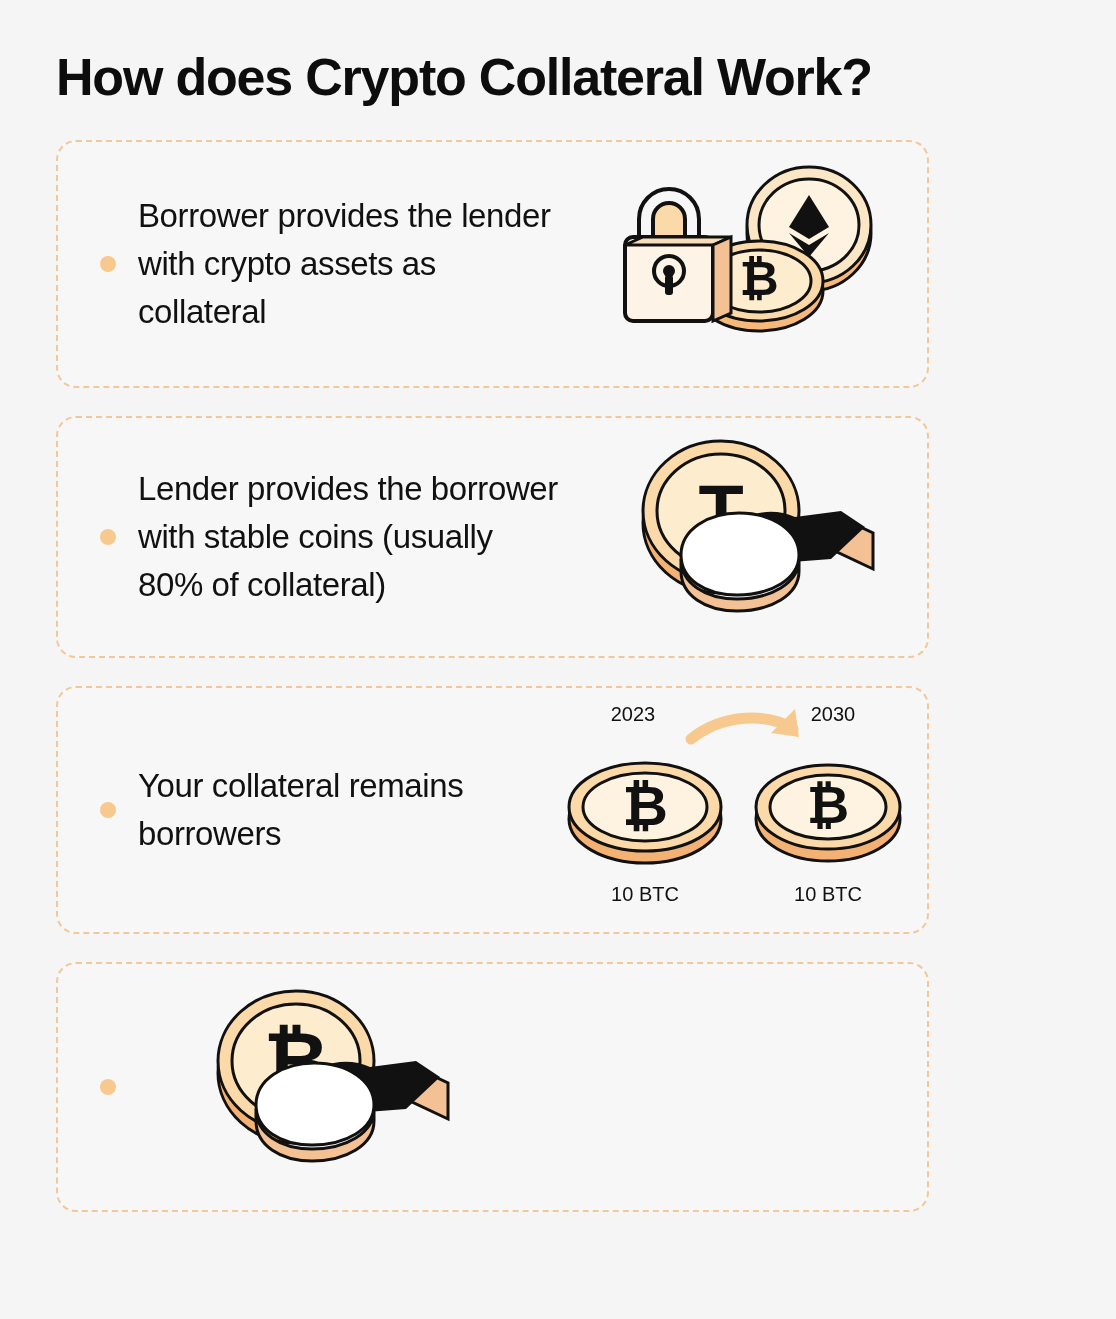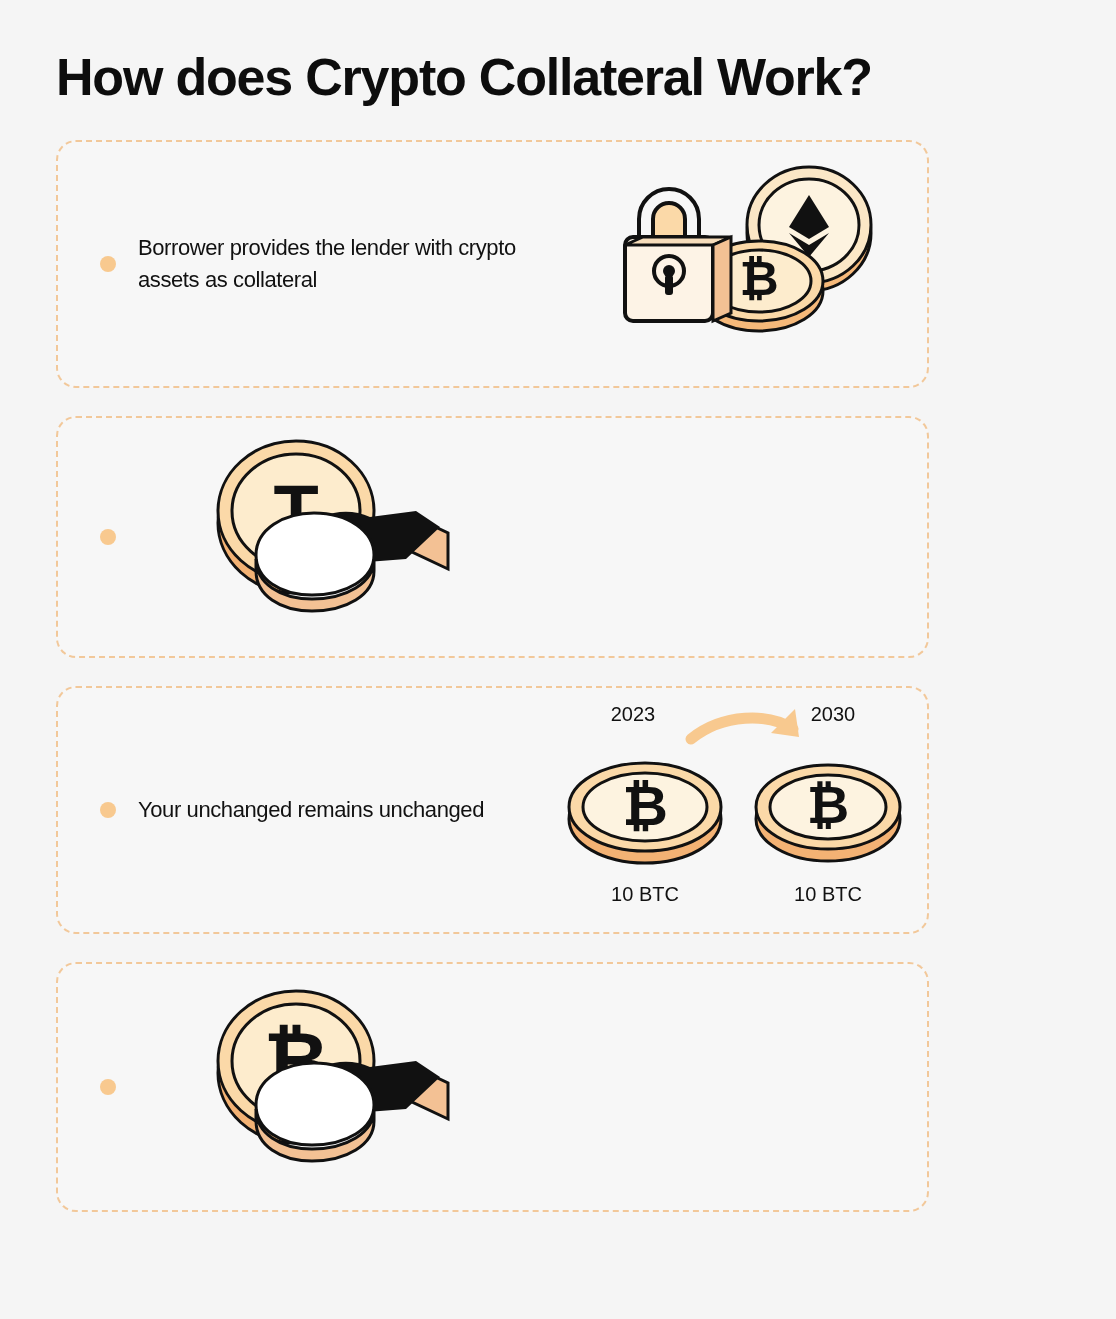--- a/index.html
+++ b/index.html
@@ -54,21 +54,21 @@
   .bullet {
     width: 16px;
     height: 16px;
     border-radius: 50%;
     background: #f8c98f;
     flex: 0 0 auto;
     margin-left: 18px;
     margin-right: 22px;
   }
   .step-text {
-    font-size: 22px;
+    font-size: 33px;
     line-height: 1.45;
     font-weight: 500;
     letter-spacing: -0.4px;
     color: #111111;
     max-width: 580px;
     flex: 1 1 auto;
   }
   .art {
     flex: 0 0 auto;
     width: 340px;
@@ -130,20 +130,21 @@
             <circle cx="96" cy="112" r="15" fill="#fdf3e6" stroke="#111" stroke-width="4"></circle>
             <circle cx="96" cy="112" r="6" fill="#111"></circle>
             <rect x="92" y="116" width="8" height="20" rx="3" fill="#111"></rect>
           </g>
         </svg>
       </div>
     </div>
 
     <div class="step step-2">
       <span class="bullet"></span>
+      <div class="step-text">Lender provides the borrower with stable coins (usually 80% of collateral)</div>
       <div class="art">
         <svg width="320" height="200" viewBox="0 0 320 200" xmlns="http://www.w3.org/2000/svg">
 
           <g>
             <ellipse cx="148" cy="86" rx="78" ry="70" fill="#f3b274" stroke="#111" stroke-width="3"></ellipse>
             <ellipse cx="148" cy="74" rx="78" ry="70" fill="#fbd9a8" stroke="#111" stroke-width="3"></ellipse>
             <ellipse cx="148" cy="74" rx="64" ry="57" fill="#fdeccd" stroke="#111" stroke-width="3"></ellipse>
             <text x="148" y="100" text-anchor="middle" font-family="'Liberation Sans',sans-serif" font-size="74" font-weight="bold" fill="#111">T</text>
           </g>
 
@@ -152,21 +153,21 @@
             <path d="M158 96 C170 74 200 70 222 80 L268 74 L292 90 L258 122 L206 126 C180 130 158 120 158 96 Z" fill="#111"></path>
             <path d="M108 118 C108 92 136 76 166 76 C200 76 226 94 226 118 C226 142 198 158 164 158 C132 158 108 142 108 118 Z" fill="#ffffff" stroke="#111" stroke-width="3"></path>
             <path d="M108 122 C108 146 132 162 164 162 C198 162 226 146 226 122 L226 134 C226 158 198 174 164 174 C132 174 108 158 108 134 Z" fill="#f3c194" stroke="#111" stroke-width="3"></path>
           </g>
         </svg>
       </div>
     </div>
 
     <div class="step step-3">
       <span class="bullet"></span>
-      <div class="step-text">Your unchanged remains unchanged</div>
+      <div class="step-text">Your collateral remains borrowers</div>
       <div class="art">
         <svg width="340" height="230" viewBox="0 0 340 230" xmlns="http://www.w3.org/2000/svg">
 
           <text class="year-label" id="year-from" x="70" y="26" text-anchor="middle" font-family="'Liberation Sans',sans-serif">2023</text>
           <text class="year-label" id="year-to" x="270" y="26" text-anchor="middle" font-family="'Liberation Sans',sans-serif">2030</text>
 
           <g>
             <path d="M128 44 C160 18 206 18 230 34" fill="none" stroke="#f8c98f" stroke-width="11" stroke-linecap="round"></path>
             <path d="M232 14 L236 42 L208 38 Z" fill="#f8c98f"></path>
           </g>

